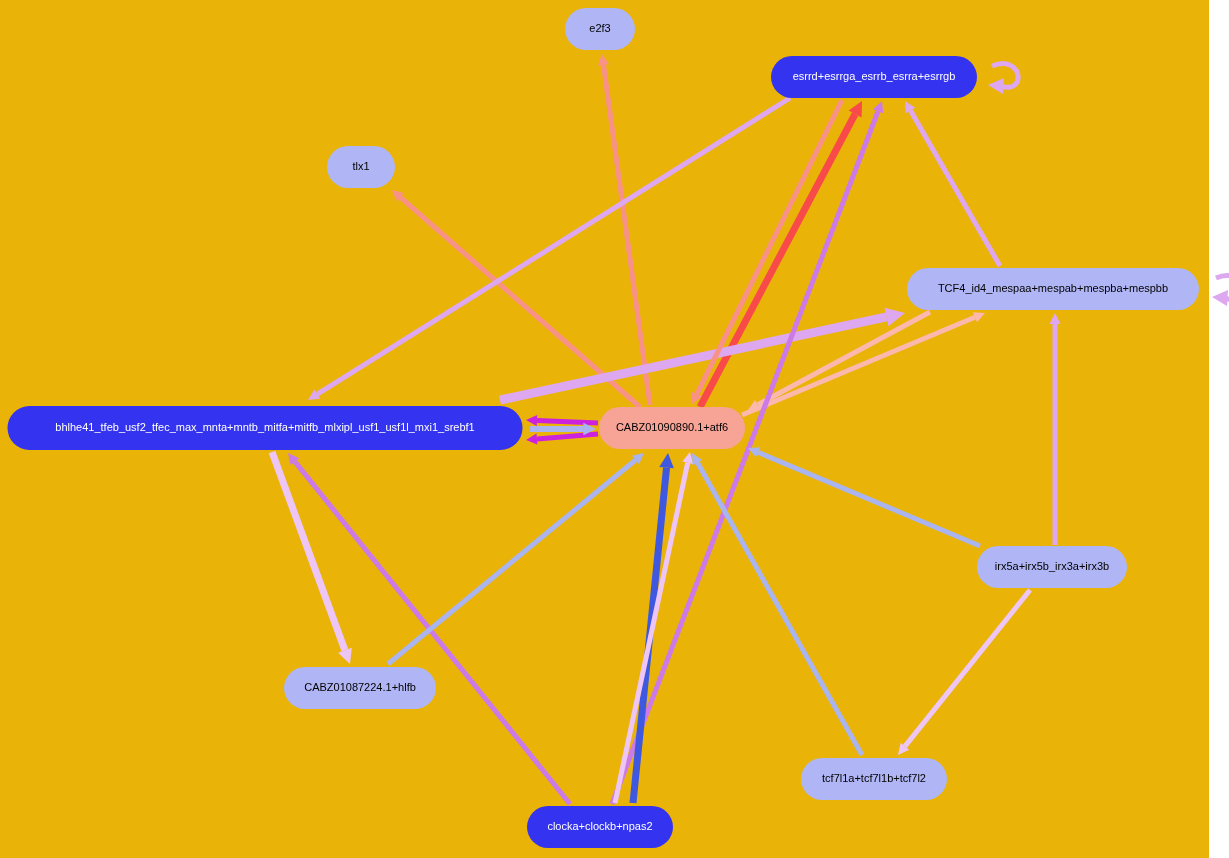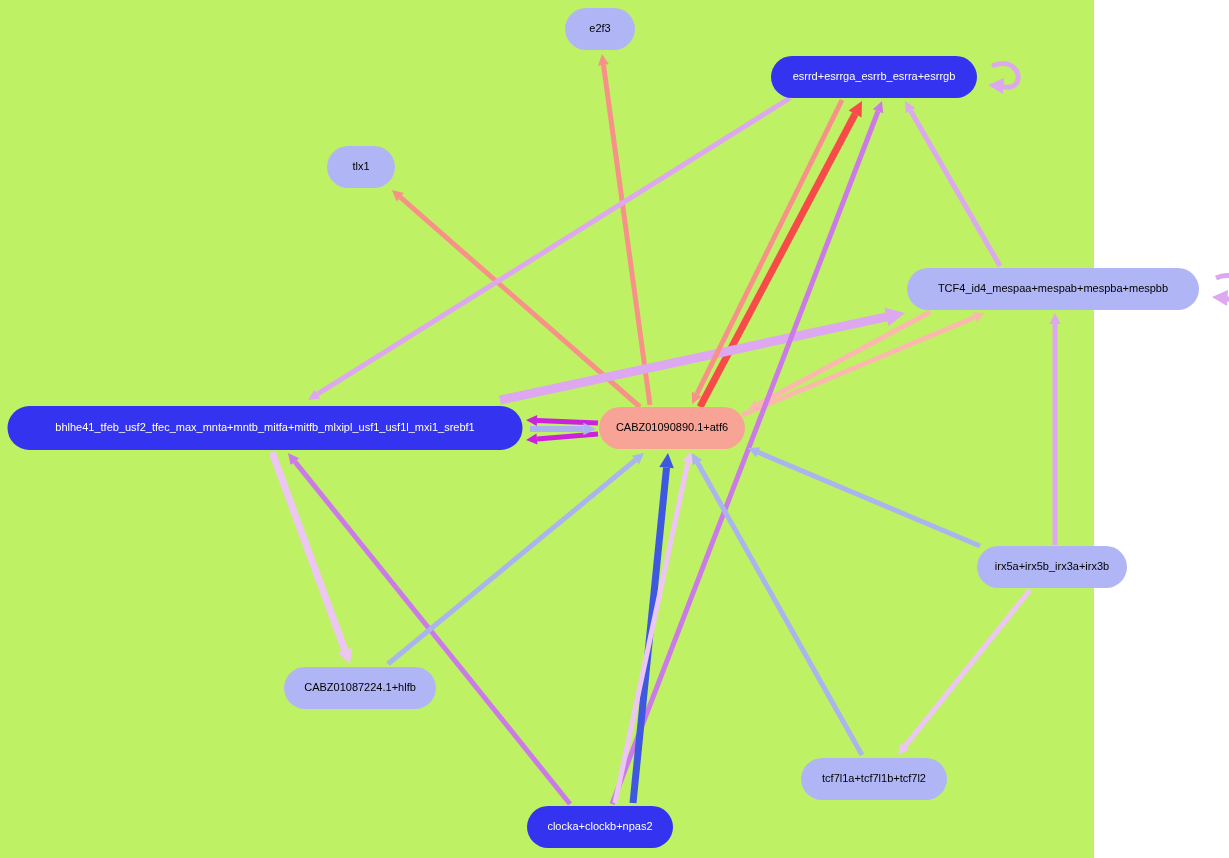--- a/index.html
+++ b/index.html
@@ -8,23 +8,23 @@
     background: #ffffff;
   }
   body {
     width: 1229px;
     height: 858px;
     font-family: "Liberation Sans", sans-serif;
     overflow: hidden;
   }
   #graph-root {
     position: relative;
-    width: 1094px;
+    width: 1209px;
     height: 858px;
-    background: #bef264;
+    background: #eab308;
   }
   svg#network {
     position: absolute;
     top: 0;
     left: 0;
     width: 1229px;
     height: 858px;
     display: block;
   }
   .node-rect {

